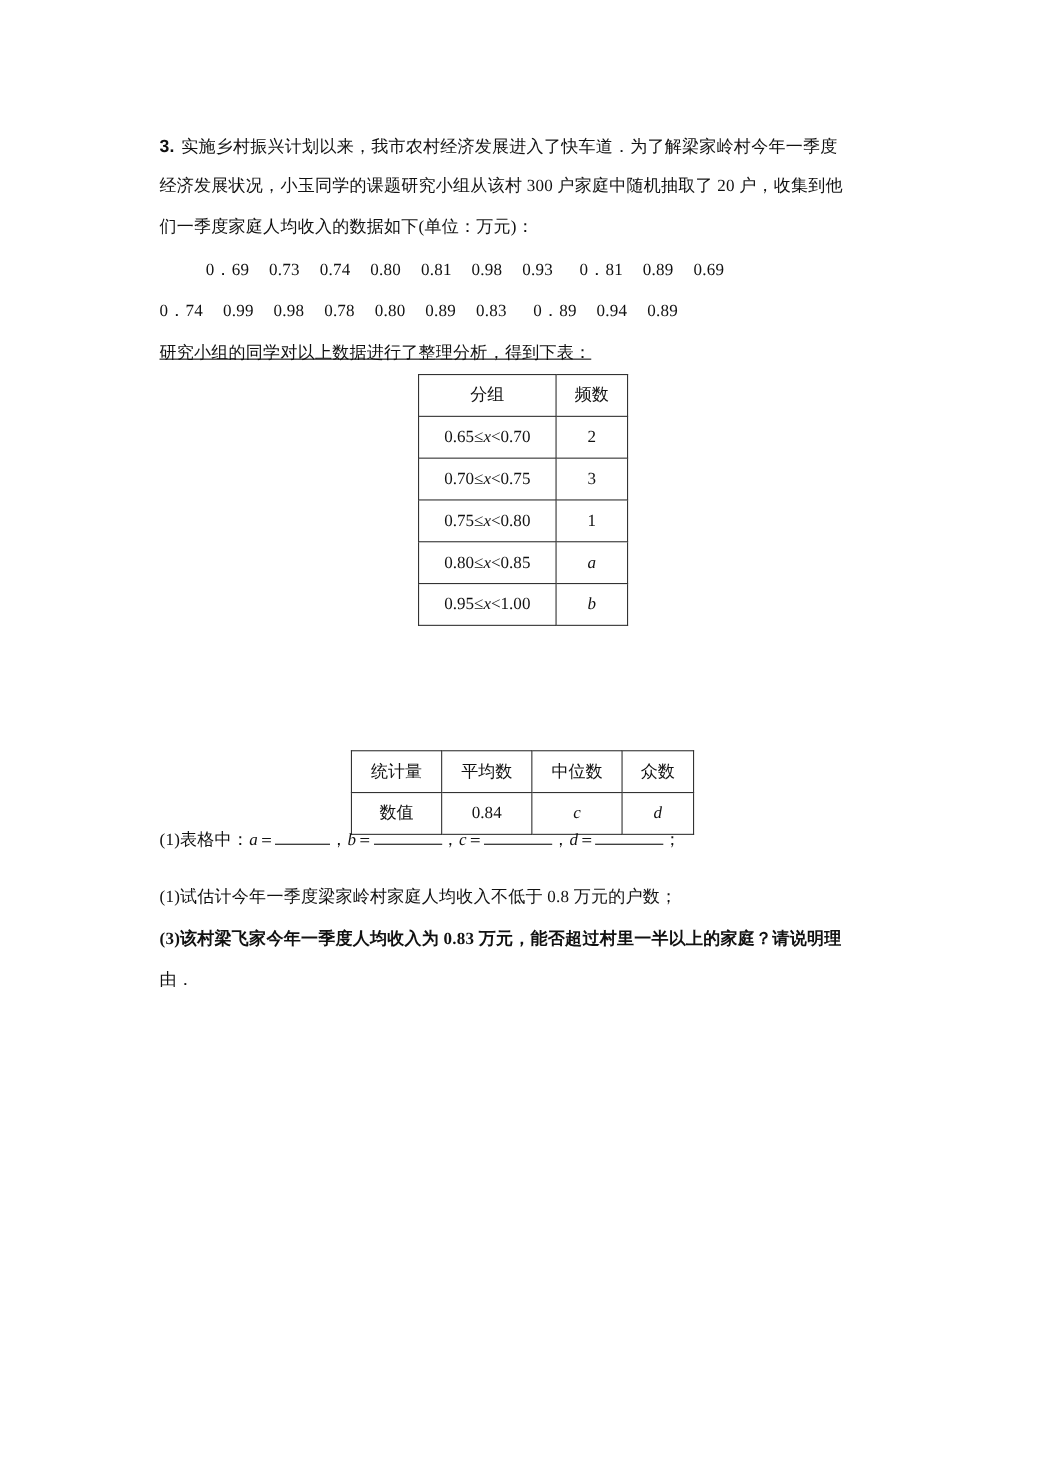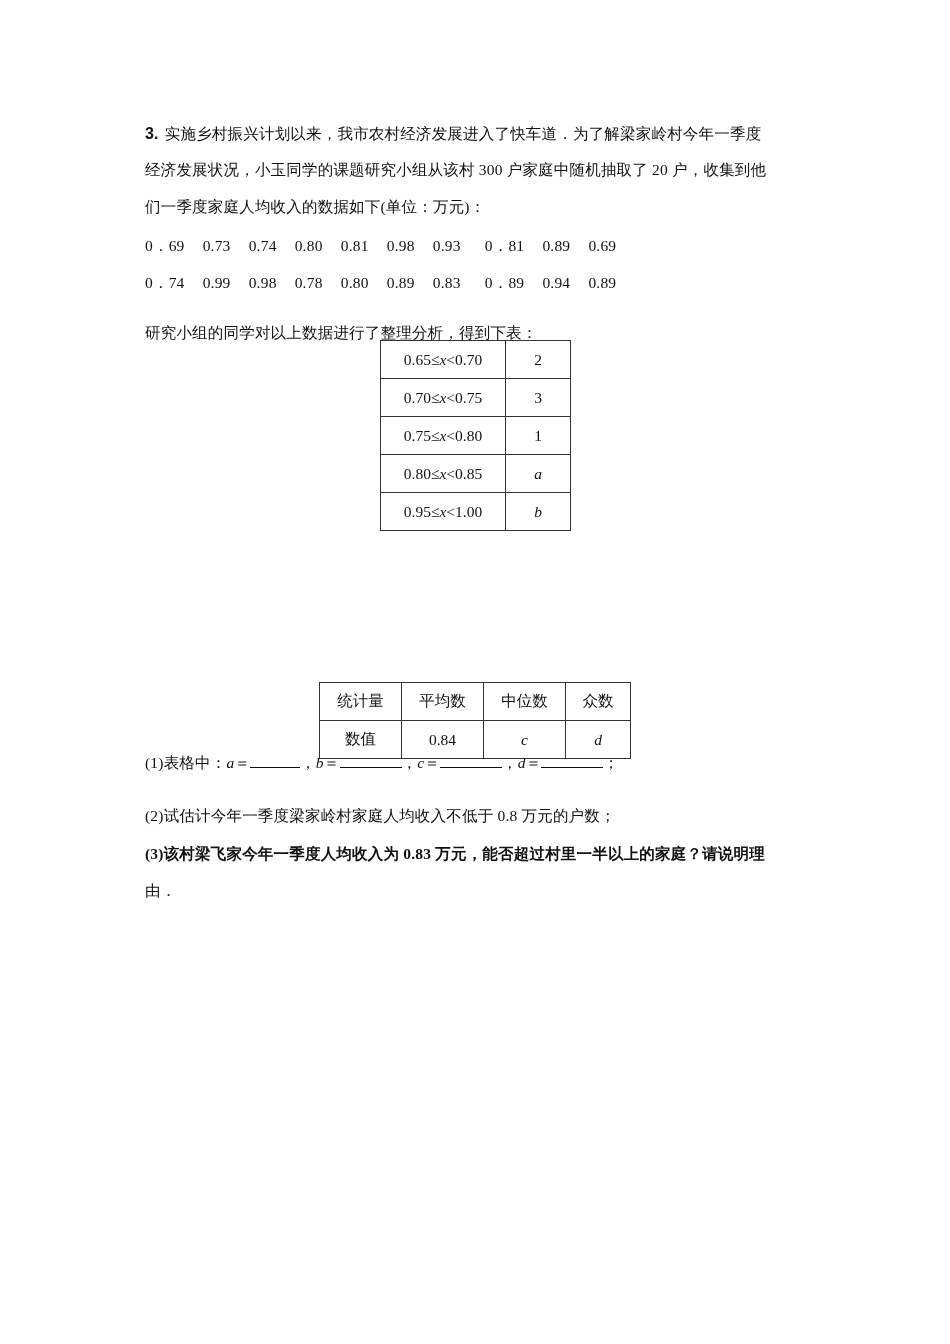--- a/index.html
+++ b/index.html
@@ -67,21 +67,21 @@
   </style>
 </head>
 <body>
 
 <div class="line" style="top:124px;">
   <span class="qnum">3.</span><span>实施乡村振兴计划以来，我市农村经济发展进入了快车道．为了解梁家岭村今年一季度</span>
 </div>
 <div class="line" style="top:160px;">经济发展状况，小玉同学的课题研究小组从该村 300 户家庭中随机抽取了 20 户，收集到他</div>
 <div class="line" style="top:197px;">们一季度家庭人均收入的数据如下(单位：万元)：</div>
 
-<div class="line data-row" style="top:236px;">
+<div class="line data-row" style="top:236px;margin-left:42px;">
   <span>0．69</span>
   <span>0.73</span>
   <span>0.74</span>
   <span>0.80</span>
   <span>0.81</span>
   <span>0.98</span>
   <span style="margin-right:20px;">0.93</span>
   <span>0．81</span>
   <span>0.89</span>
   <span>0.69</span>
@@ -92,24 +92,28 @@
   <span>0.98</span>
   <span>0.78</span>
   <span>0.80</span>
   <span>0.89</span>
   <span style="margin-right:20px;">0.83</span>
   <span>0．89</span>
   <span>0.94</span>
   <span>0.89</span>
 </div>
 
-<div class="line" style="top:323px;">研究小组的同学对以上数据进行了整理分析，得到下表：</div>
+<div class="line" style="top:311px;text-decoration:underline;">研究小组的同学对以上数据进行了整理分析，得到下表：</div>
 
 <table id="freq-table">
   <tbody>
+      <tr>
+    <td class="c1">分组</td>
+    <td class="c2">频数</td>
+  </tr>
   <tr>
     <td class="c1"><span>0.65≤</span><span class="ital">x</span><span>&lt;0.70</span></td>
     <td class="c2">2</td>
   </tr>
   <tr>
     <td class="c1"><span>0.70≤</span><span class="ital">x</span><span>&lt;0.75</span></td>
     <td class="c2">3</td>
   </tr>
   <tr>
     <td class="c1"><span>0.75≤</span><span class="ital">x</span><span>&lt;0.80</span></td>
@@ -139,15 +143,15 @@
     <td>0.84</td>
     <td class="ital">c</td>
     <td class="s4 ital">d</td>
   </tr>
 </tbody>
   </table>
 
 <div class="line" style="top:753px;">
   <span>(1)表格中：</span><span class="ital">a</span><span>＝</span><span class="blank" style="width:50px;"></span><span>，</span><span class="ital">b</span><span>＝</span><span class="blank" style="width:62px;"></span><span>，</span><span class="ital">c</span><span>＝</span><span class="blank" style="width:62px;"></span><span>，</span><span class="ital">d</span><span>＝</span><span class="blank" style="width:62px;"></span><span>；</span>
 </div>
-<div class="line" style="top:806px;">(2)试估计今年一季度梁家岭村家庭人均收入不低于 0.8 万元的户数；</div>
+<div class="line" style="top:806px;">(1)试估计今年一季度梁家岭村家庭人均收入不低于 0.8 万元的户数；</div>
 <div class="line" style="top:844px;font-weight:bold;">(3)该村梁飞家今年一季度人均收入为 0.83 万元，能否超过村里一半以上的家庭？请说明理</div>
 <div class="line" style="top:881px;">由．</div>
 
 </body></html>

